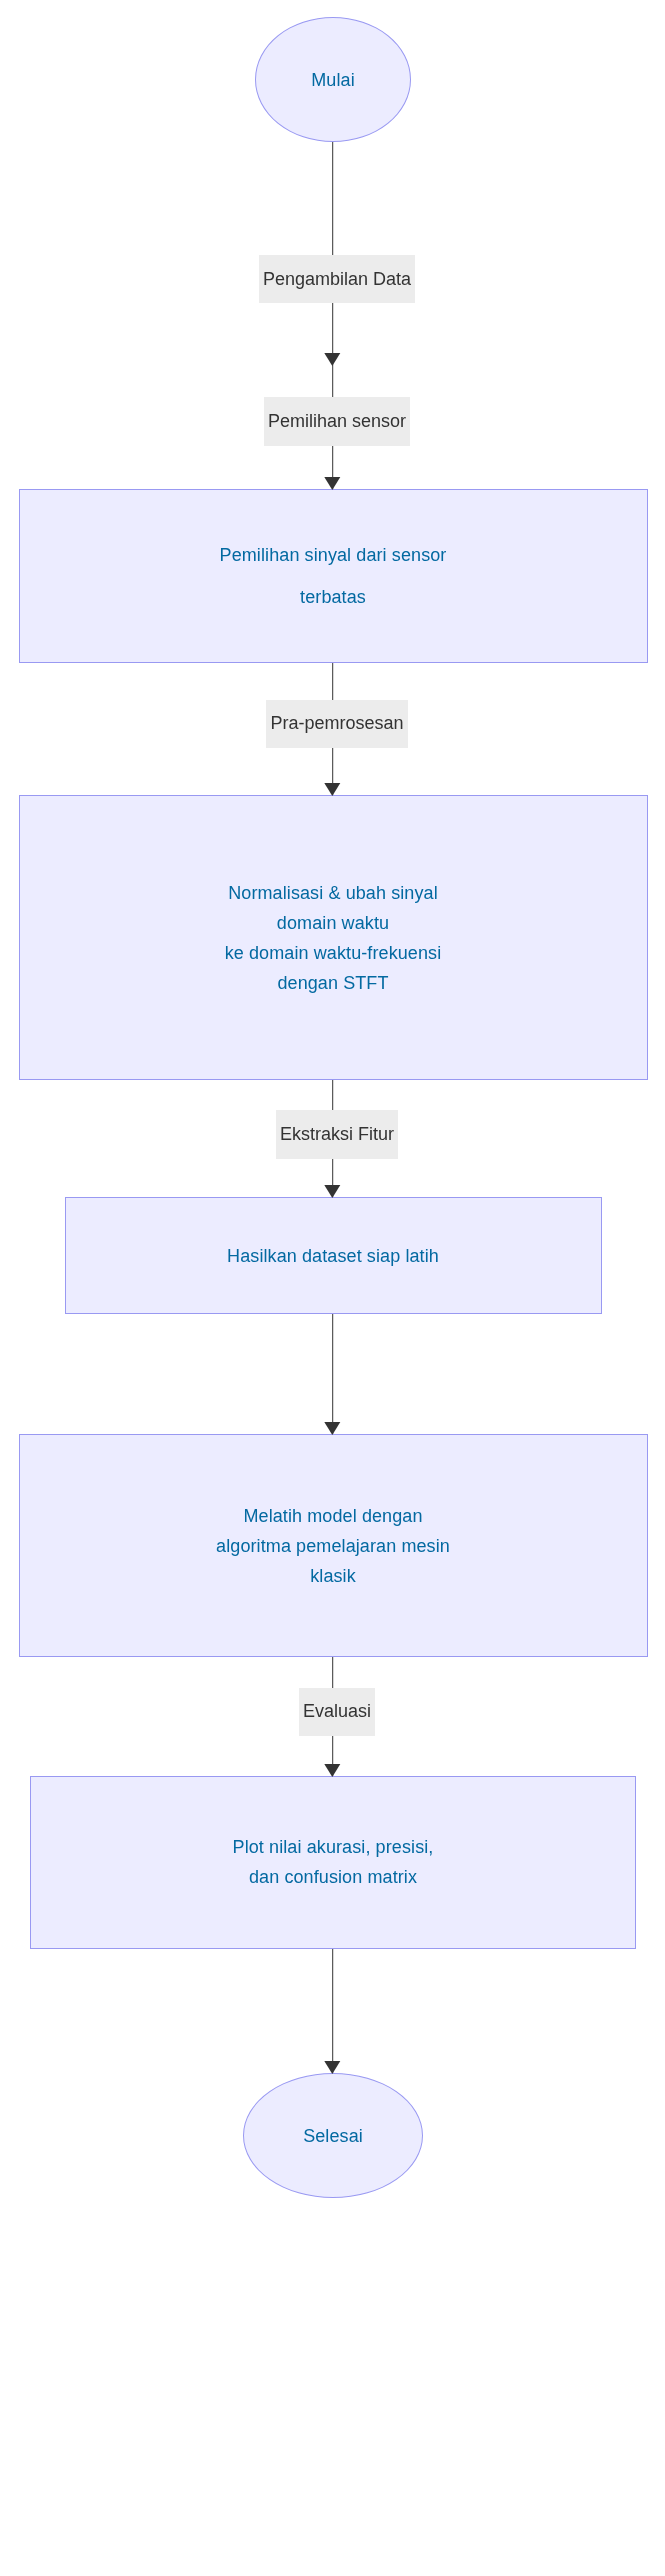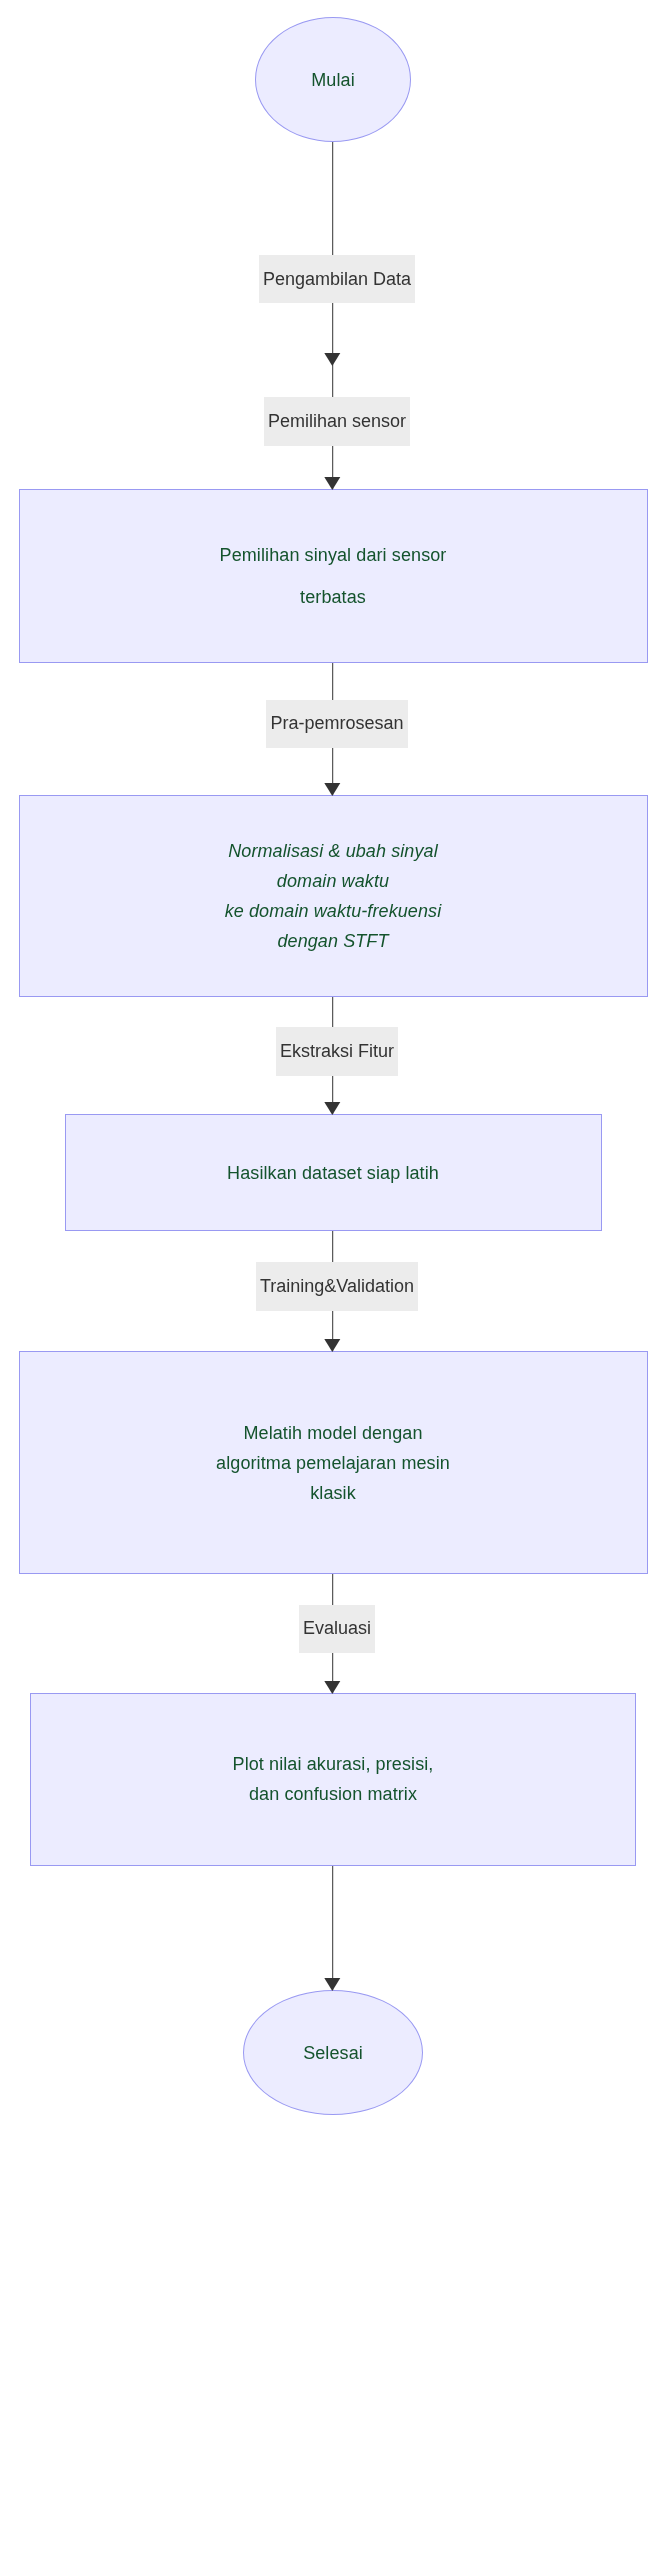--- a/index.html
+++ b/index.html
@@ -24,21 +24,21 @@
     display: flex;
     flex-direction: column;
     align-items: center;
   }
 
   
   .node {
     box-sizing: border-box;
     background: #ececff;
     border: 1.3px solid #9999f2;
-    color: #14532d;
+    color: #0369a1;
     display: flex;
     flex-direction: column;
     align-items: center;
     justify-content: center;
     text-align: center;
     font-size: 18px;
     line-height: 30px;
     letter-spacing: 0.1px;
   }
   .node .line { display: block; white-space: nowrap; }
@@ -106,21 +106,21 @@
   .conn.c3 { justify-content: center; padding-bottom: 10.7px; }
   .conn.c4 { justify-content: center; padding-bottom: 8px; }
   .conn.c5 { justify-content: center; padding-bottom: 9.4px; }
   .conn.c6 { justify-content: center; padding-bottom: 9.4px; }
   .conn.c7 { justify-content: center; padding-bottom: 9.4px; }
 
   
   .n-start   { width: 156px; height: 125px; }
   .n-unduh   { width: 293px; height: 174px; }
   .n-sensor  { width: 629px; height: 174px; gap: 12px; }
-  .n-stft    { width: 629px; height: 202px; font-style: italic; }
+  .n-stft    { width: 629px; height: 285px; }
   .n-hasil   { width: 537px; height: 117px; }
   .n-melatih { width: 629px; height: 223px; }
   .n-plot    { width: 606px; height: 173px; }
   .n-end     { width: 180px; height: 125px; }
 
   .top-gap { height: 17.4px; width: 0.7px; }
 </style>
 </head>
 <body>
 
@@ -168,21 +168,20 @@
     <span class="edge-label">Ekstraksi Fitur</span>
     <span class="arrowhead"></span>
   </div>
 
   <div class="node n-hasil">
     <span class="line">Hasilkan dataset siap latih</span>
   </div>
 
   <div class="conn c5">
     <span class="stem"></span>
-    <span class="edge-label">Training&amp;Validation</span>
     <span class="arrowhead"></span>
   </div>
 
   <div class="node n-melatih">
     <span class="line">Melatih model dengan</span>
     <span class="line">algoritma pemelajaran mesin</span>
     <span class="line">klasik</span>
   </div>
 
   <div class="conn c6">

